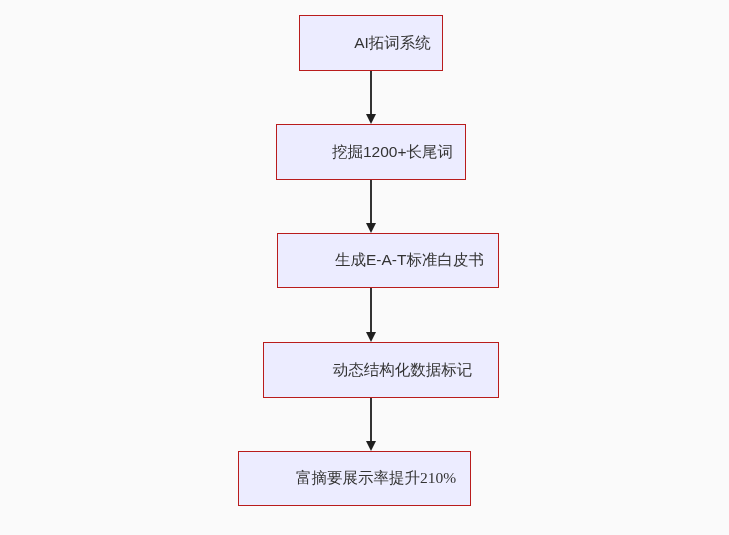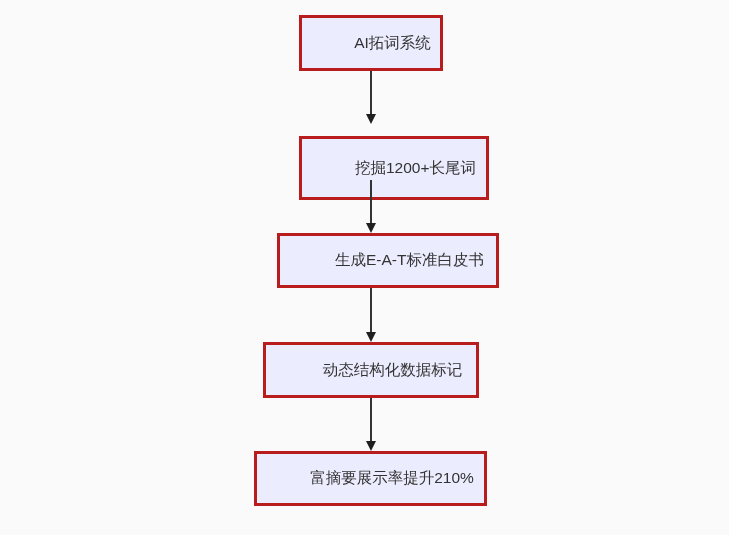--- a/index.html
+++ b/index.html
@@ -15,35 +15,35 @@
   }
   .canvas {
     position: relative;
     width: 729px;
     height: 535px;
   }
   .node {
     position: absolute;
     box-sizing: border-box;
     background: #ECECFF;
-    border: 3px solid #b91c1c;
+    border: 1px solid #b91c1c;
     color: #333333;
     font-size: 15.5px;
     display: flex;
     align-items: center;
     justify-content: center;
     text-align: center;
     white-space: nowrap;
     padding-left: 43px;
   }
   .n0 { left: 299px; top: 15px;  width: 144px; height: 56px; }
-  .n1 { left: 276px; top: 136px; width: 190px; height: 64px; margin-left: 23px; }
+  .n1 { left: 276px; top: 124px; width: 190px; height: 56px; }
   .n2 { left: 277px; top: 233px; width: 222px; height: 55px; }
-  .n3 { left: 263px; top: 342px; width: 216px; height: 56px; }
-  .n4 { left: 254px; top: 451px; width: 233px; height: 55px; }
+  .n3 { left: 263px; top: 342px; width: 236px; height: 56px; }
+  .n4 { left: 238px; top: 451px; width: 233px; height: 55px; font-family: Liberation Serif, serif; }
 
   .edge {
     position: absolute;
     left: 366px;
     width: 10px;
     display: flex;
     flex-direction: column;
     align-items: center;
   }
   .e0 { top: 71px;  height: 53px; }

